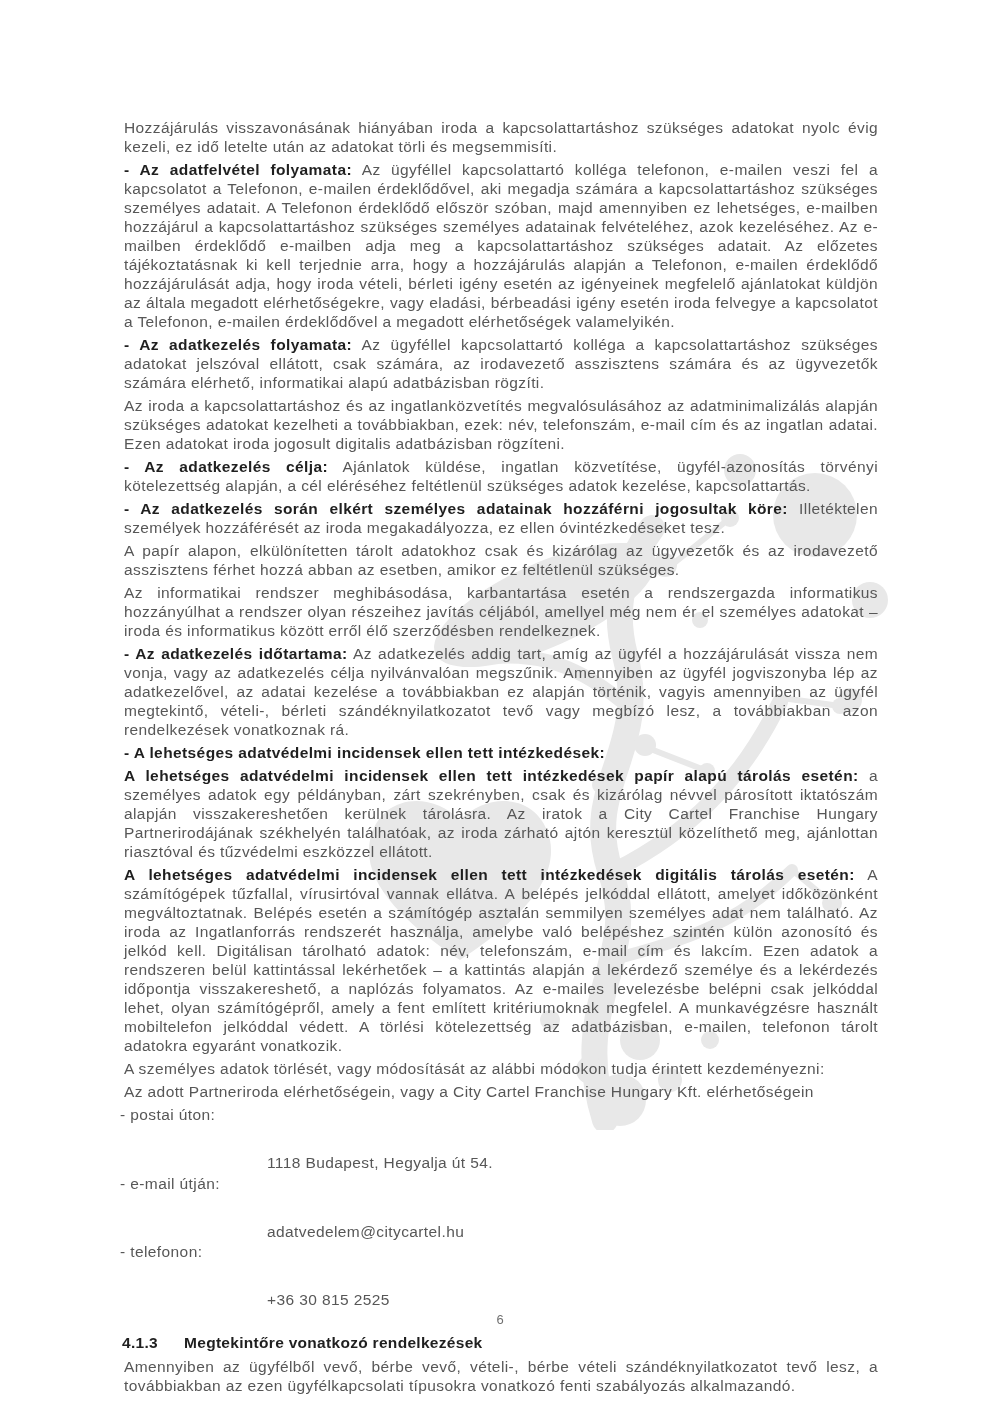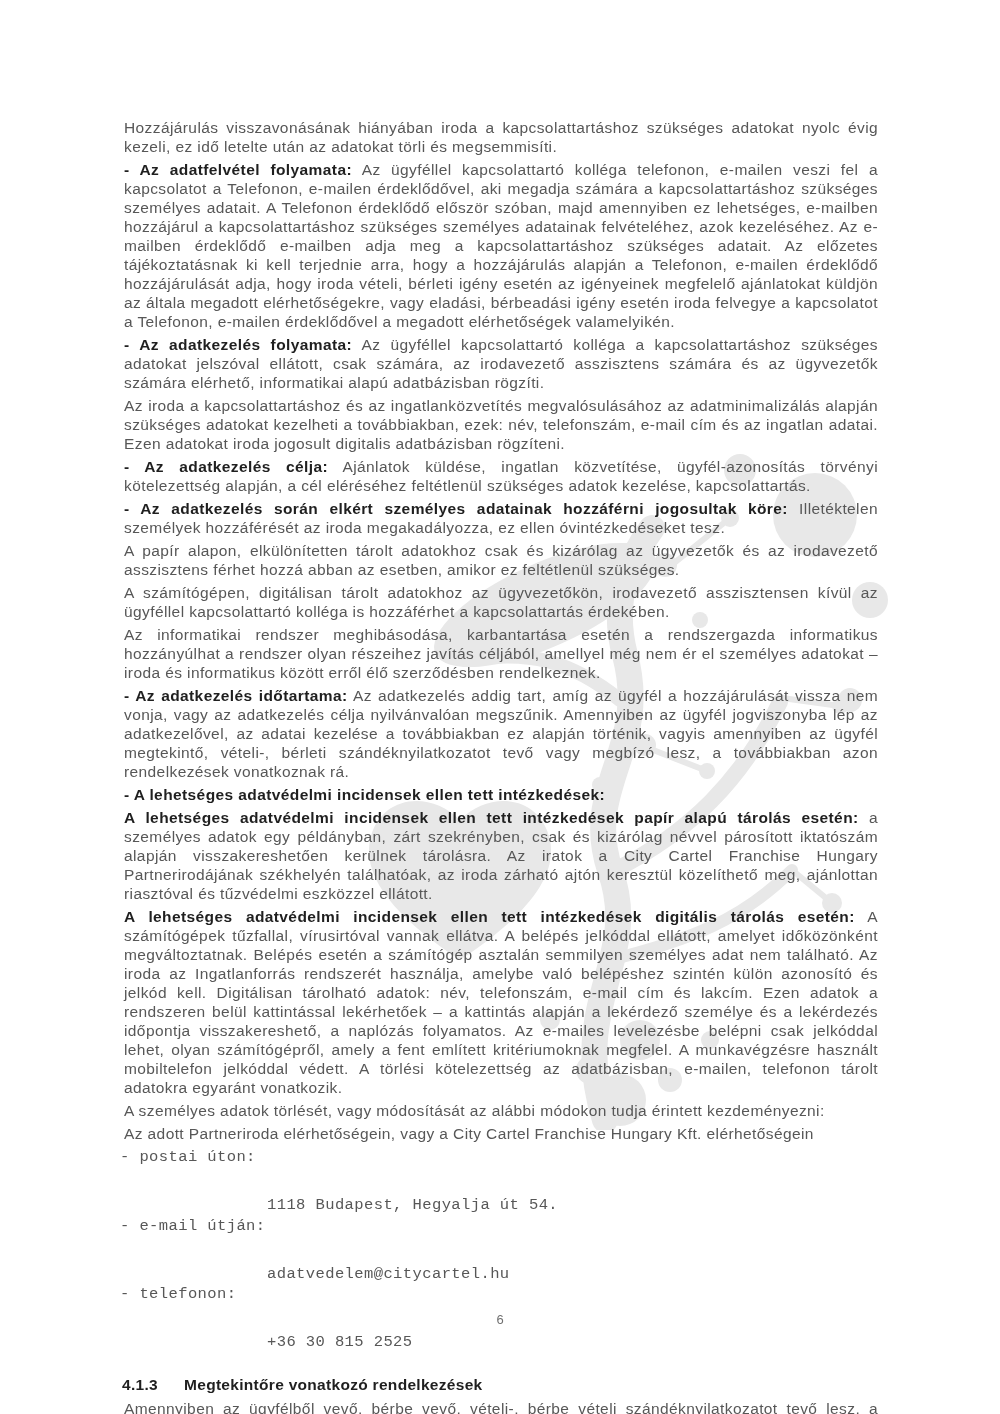--- a/index.html
+++ b/index.html
@@ -34,21 +34,20 @@
     color:#575757;
   }
   .para.short{text-align:left;}
   .b{font-weight:bold;color:#1f1f1f;}
   .contact-row{
     display:flex;
     font-size:15.5px;
     line-height:20.5px;
     letter-spacing:0.4px;
     color:#575757;
-    font-family:Liberation Mono, monospace;
   }
   .contact-label{width:147px;flex:none;}
   .contact-value{flex:1;margin-top:48px;}
   .section-heading{
     margin:22px 0 0 2px;
     font-size:15.5px;
     line-height:20.5px;
     letter-spacing:0.3px;
     font-weight:bold;
     color:#1f1f1f;
@@ -106,21 +105,20 @@
   </svg>
 
   <div class="content">
       <p class="para"><span>Hozzájárulás visszavonásának hiányában iroda a kapcsolattartáshoz szükséges adatokat nyolc évig kezeli, ez idő letelte után az adatokat törli és megsemmisíti.</span></p>
       <p class="para"><span class="b">- Az adatfelvétel folyamata:</span><span> Az ügyféllel kapcsolattartó kolléga telefonon, e-mailen veszi fel a kapcsolatot a Telefonon, e-mailen érdeklődővel, aki megadja számára a kapcsolattartáshoz szükséges személyes adatait. A Telefonon érdeklődő először szóban, majd amennyiben ez lehetséges, e-mailben hozzájárul a kapcsolattartáshoz szükséges személyes adatainak felvételéhez, azok kezeléséhez. Az e-mailben érdeklődő e-mailben adja meg a kapcsolattartáshoz szükséges adatait. Az előzetes tájékoztatásnak ki kell terjednie arra, hogy a hozzájárulás alapján a Telefonon, e-mailen érdeklődő hozzájárulását adja, hogy iroda vételi, bérleti igény esetén az igényeinek megfelelő ajánlatokat küldjön az általa megadott elérhetőségekre, vagy eladási, bérbeadási igény esetén iroda felvegye a kapcsolatot a Telefonon, e-mailen érdeklődővel a megadott elérhetőségek valamelyikén.</span></p>
       <p class="para"><span class="b">- Az adatkezelés folyamata:</span><span> Az ügyféllel kapcsolattartó kolléga a kapcsolattartáshoz szükséges adatokat jelszóval ellátott, csak számára, az irodavezető asszisztens számára és az ügyvezetők számára elérhető, informatikai alapú adatbázisban rögzíti.</span></p>
       <p class="para"><span>Az iroda a kapcsolattartáshoz és az ingatlanközvetítés megvalósulásához az adatminimalizálás alapján szükséges adatokat kezelheti a továbbiakban, ezek: név, telefonszám, e-mail cím és az ingatlan adatai. Ezen adatokat iroda jogosult digitalis adatbázisban rögzíteni.</span></p>
       <p class="para"><span class="b">- Az adatkezelés célja:</span><span> Ajánlatok küldése, ingatlan közvetítése, ügyfél-azonosítás törvényi kötelezettség alapján, a cél eléréséhez feltétlenül szükséges adatok kezelése, kapcsolattartás.</span></p>
       <p class="para"><span class="b">- Az adatkezelés során elkért személyes adatainak hozzáférni jogosultak köre:</span><span> Illetéktelen személyek hozzáférését az iroda megakadályozza, ez ellen óvintézkedéseket tesz.</span></p>
       <p class="para"><span>A papír alapon, elkülönítetten tárolt adatokhoz csak és kizárólag az ügyvezetők és az irodavezető asszisztens férhet hozzá abban az esetben, amikor ez feltétlenül szükséges.</span></p>
-      <p class="para"><span>A számítógépen, digitálisan tárolt adatokhoz az ügyvezetőkön, irodavezető asszisztensen kívül az ügyféllel kapcsolattartó kolléga is hozzáférhet a kapcsolattartás érdekében.</span></p>
       <p class="para"><span>Az informatikai rendszer meghibásodása, karbantartása esetén a rendszergazda informatikus hozzányúlhat a rendszer olyan részeihez javítás céljából, amellyel még nem ér el személyes adatokat – iroda és informatikus között erről élő szerződésben rendelkeznek.</span></p>
       <p class="para"><span class="b">- Az adatkezelés időtartama:</span><span> Az adatkezelés addig tart, amíg az ügyfél a hozzájárulását vissza nem vonja, vagy az adatkezelés célja nyilvánvalóan megszűnik. Amennyiben az ügyfél jogviszonyba lép az adatkezelővel, az adatai kezelése a továbbiakban ez alapján történik, vagyis amennyiben az ügyfél megtekintő, vételi-, bérleti szándéknyilatkozatot tevő vagy megbízó lesz, a továbbiakban azon rendelkezések vonatkoznak rá.</span></p>
       <p class="para short"><span class="b">- A lehetséges adatvédelmi incidensek ellen tett intézkedések:</span></p>
       <p class="para"><span class="b">A lehetséges adatvédelmi incidensek ellen tett intézkedések papír alapú tárolás esetén:</span><span> a személyes adatok egy példányban, zárt szekrényben, csak és kizárólag névvel párosított iktatószám alapján visszakereshetően kerülnek tárolásra. Az iratok a City Cartel Franchise Hungary Partnerirodájának székhelyén találhatóak, az iroda zárható ajtón keresztül közelíthető meg, ajánlottan riasztóval és tűzvédelmi eszközzel ellátott.</span></p>
       <p class="para"><span class="b">A lehetséges adatvédelmi incidensek ellen tett intézkedések digitális tárolás esetén:</span><span> A számítógépek tűzfallal, vírusirtóval vannak ellátva. A belépés jelkóddal ellátott, amelyet időközönként megváltoztatnak. Belépés esetén a számítógép asztalán semmilyen személyes adat nem található. Az iroda az Ingatlanforrás rendszerét használja, amelybe való belépéshez szintén külön azonosító és jelkód kell. Digitálisan tárolható adatok: név, telefonszám, e-mail cím és lakcím. Ezen adatok a rendszeren belül kattintással lekérhetőek – a kattintás alapján a lekérdező személye és a lekérdezés időpontja visszakereshető, a naplózás folyamatos. Az e-mailes levelezésbe belépni csak jelkóddal lehet, olyan számítógépről, amely a fent említett kritériumoknak megfelel. A munkavégzésre használt mobiltelefon jelkóddal védett. A törlési kötelezettség az adatbázisban, e-mailen, telefonon tárolt adatokra egyaránt vonatkozik.</span></p>
       <p class="para short"><span>A személyes adatok törlését, vagy módosítását az alábbi módokon tudja érintett kezdeményezni:</span></p>
       <p class="para short"><span>Az adott Partneriroda elérhetőségein, vagy a City Cartel Franchise Hungary Kft. elérhetőségein</span></p>
       <div class="contact-row">
         <span class="contact-label">- postai úton:</span>
         <span class="contact-value">1118 Budapest, Hegyalja út 54.</span>

